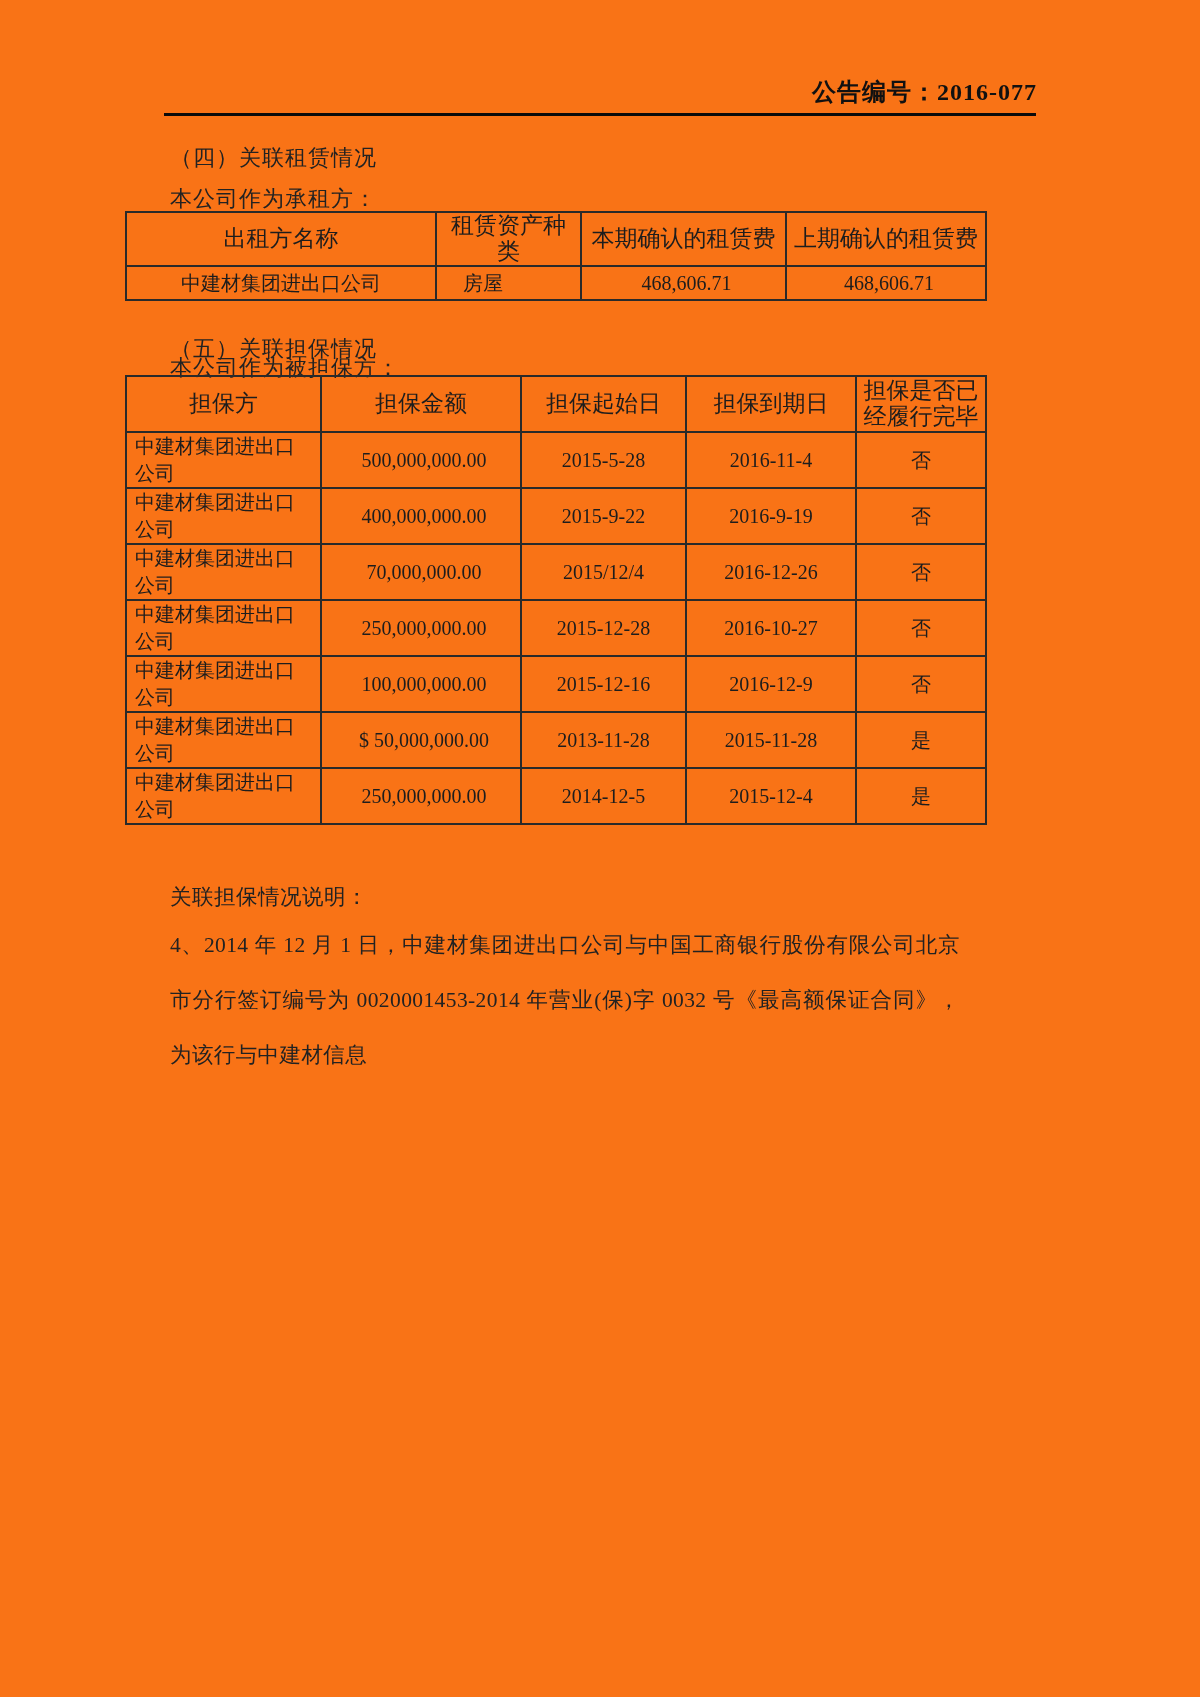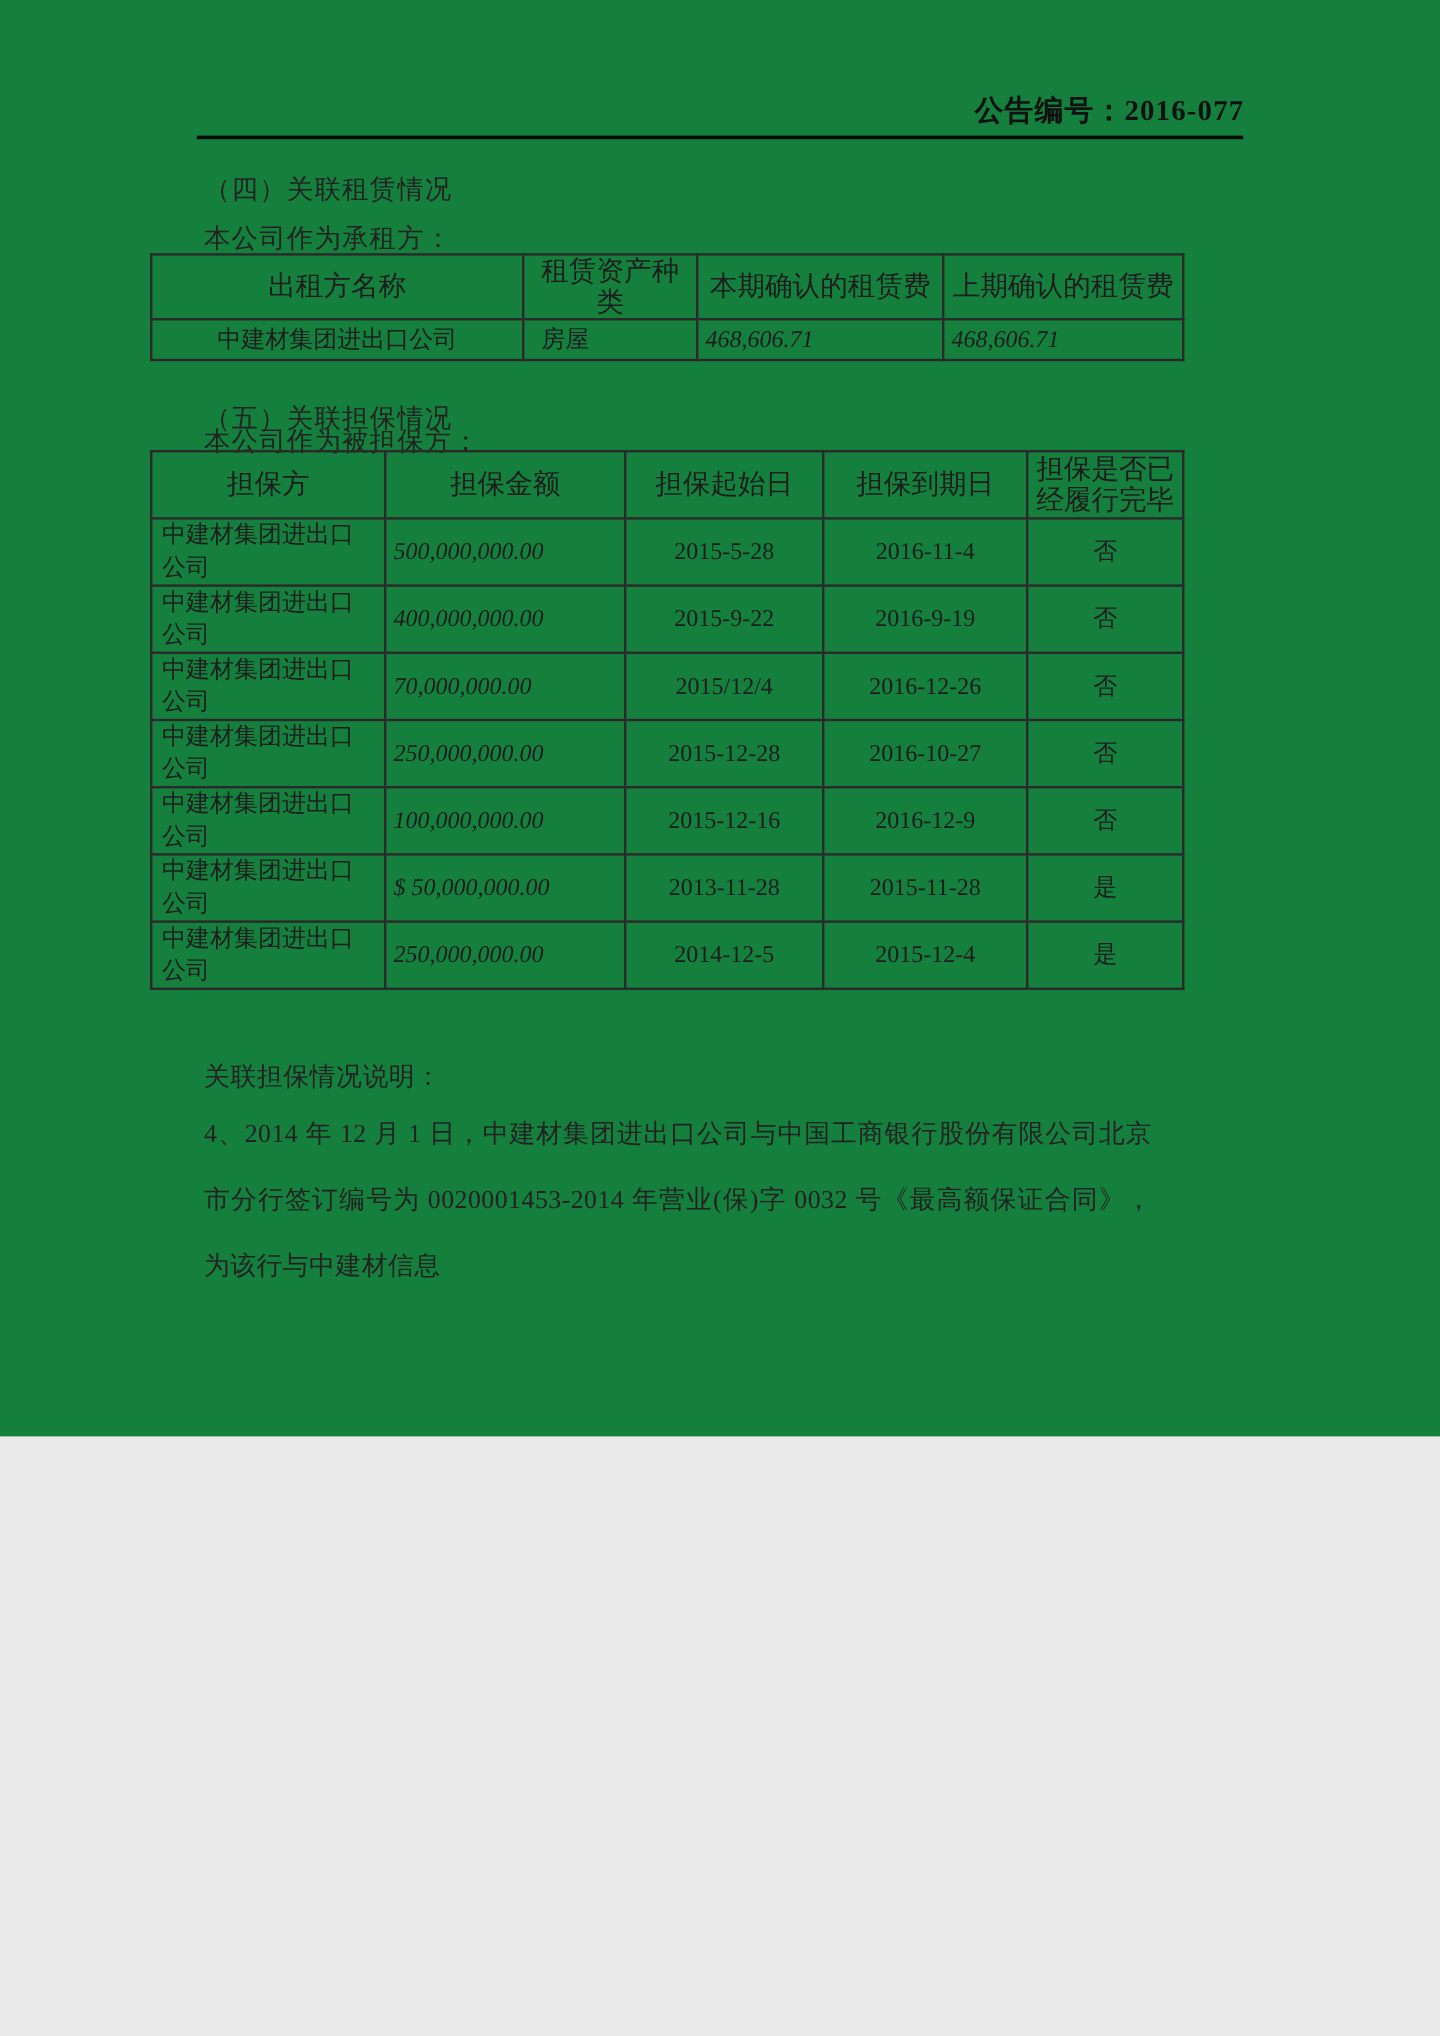--- a/index.html
+++ b/index.html
@@ -3,22 +3,22 @@
 <meta charset="utf-8">
 <style>
   html,body{margin:0;padding:0;}
   body{
     width:1200px;height:1697px;
     background:#e9e9e9;
     font-family:"Liberation Serif","DejaVu Serif",serif;
   }
   .page{
     position:relative;
-    width:1200px;height:1197px;
-    background:#15803d;
+    width:1200px;height:1697px;
+    background:#f97316;
     color:#1c1c1c;
     overflow:hidden;
   }
   .doc-number{
     position:absolute;top:76px;right:163px;
     font-size:24px;font-weight:700;letter-spacing:1px;
     color:#111;
   }
   .header-rule{
     position:absolute;top:113px;left:164px;
@@ -46,22 +46,22 @@
     vertical-align:middle;
     line-height:26px;
     overflow:hidden;
   }
   .t1 th{height:31px;}
   .t1 td{height:32px;}
   .t2 th{height:54px;}
   .t2 td{height:47px;}
   th{text-align:center;font-size:23px;}
   td.center{text-align:center;}
-  td.left{text-align:left;padding-left:14px;}
-  td.num{text-align:left;padding-right:0;font-style:italic;}
+  td.left{text-align:left;padding-left:26px;}
+  td.num{text-align:center;padding-right:0;}
   .t2 td.left{padding-left:8px;line-height:27px;}
   .notes{
     position:absolute;left:170px;top:876px;width:790px;
     font-size:21.5px;color:#222;
   }
   .notes-heading{
     line-height:42px;
     letter-spacing:0.5px;
   }
   .note-para{

